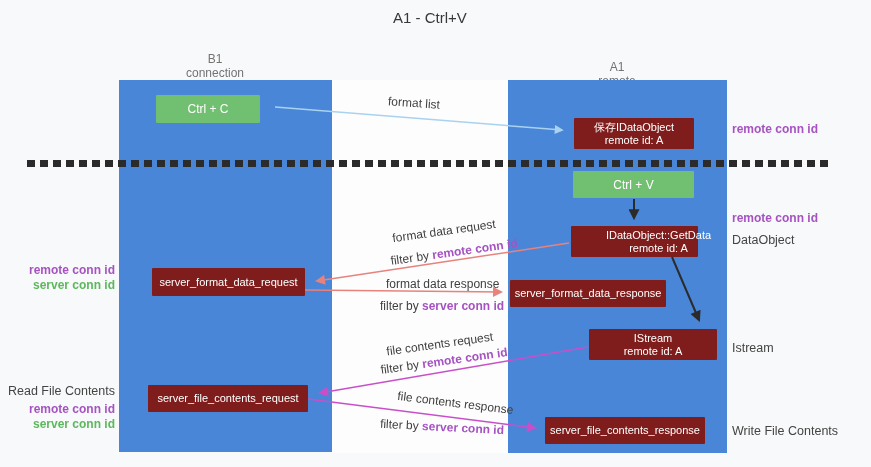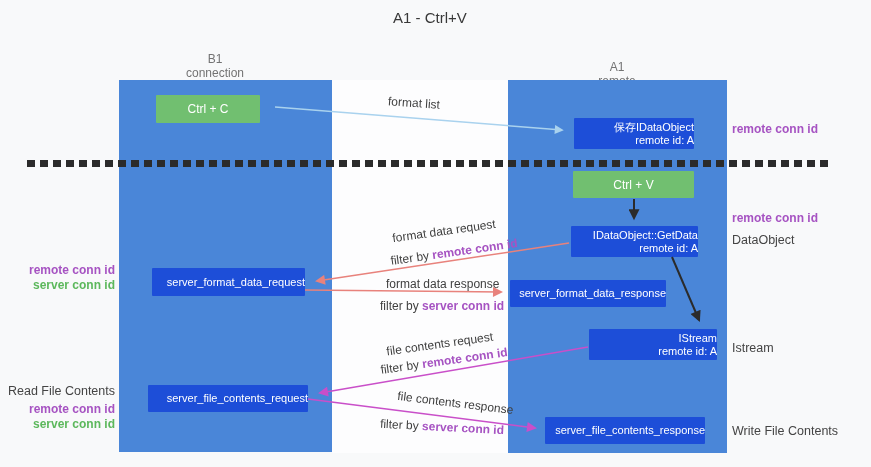--- a/index.html
+++ b/index.html
@@ -17,21 +17,21 @@
   .col-header.left { left:145px; top:52px; }
   .col-header.right { left:547px; top:60px; }
   .column { position:absolute; background:#4a86d8; }
   .column.left { left:119px; top:80px; width:213px; height:372px; }
   .column.right { left:508px; top:80px; width:219px; height:373px; }
   .dashline { position:absolute; left:27px; top:160px; width:804px; height:7px;
     background:repeating-linear-gradient(90deg,#2b2b2b 0 8px,rgba(0,0,0,0) 8px 13px); }
   .node { position:absolute; display:flex; flex-direction:column; align-items:center; justify-content:center;
           color:#ffffff; font-size:12px; line-height:14px; text-align:center; border-radius:1px; }
   .node.green { background:#71bf70; }
-  .node.orange { background:#1d4ed8;align-items:flex-end; }
+  .node.orange { background:#7f1d1d; }
   .node.small { font-size:11px; line-height:13px; }
   .lbl { position:absolute; font-size:12px; white-space:nowrap; color:#3f3f3f; }
   .lbl.purple { color:#a653c2; font-weight:bold; }
   .lbl.green  { color:#5cb85c; font-weight:bold; }
   .lbl.dark   { color:#444444; font-size:12.5px; }
   .lbl .key-purple { color:#a653c2; font-weight:bold; }
   .left-stack { position:absolute; text-align:right; font-size:12px; line-height:15px; white-space:nowrap; }
   svg.overlay { position:absolute; left:0; top:0; pointer-events:none; }
 </style>
 </head>

